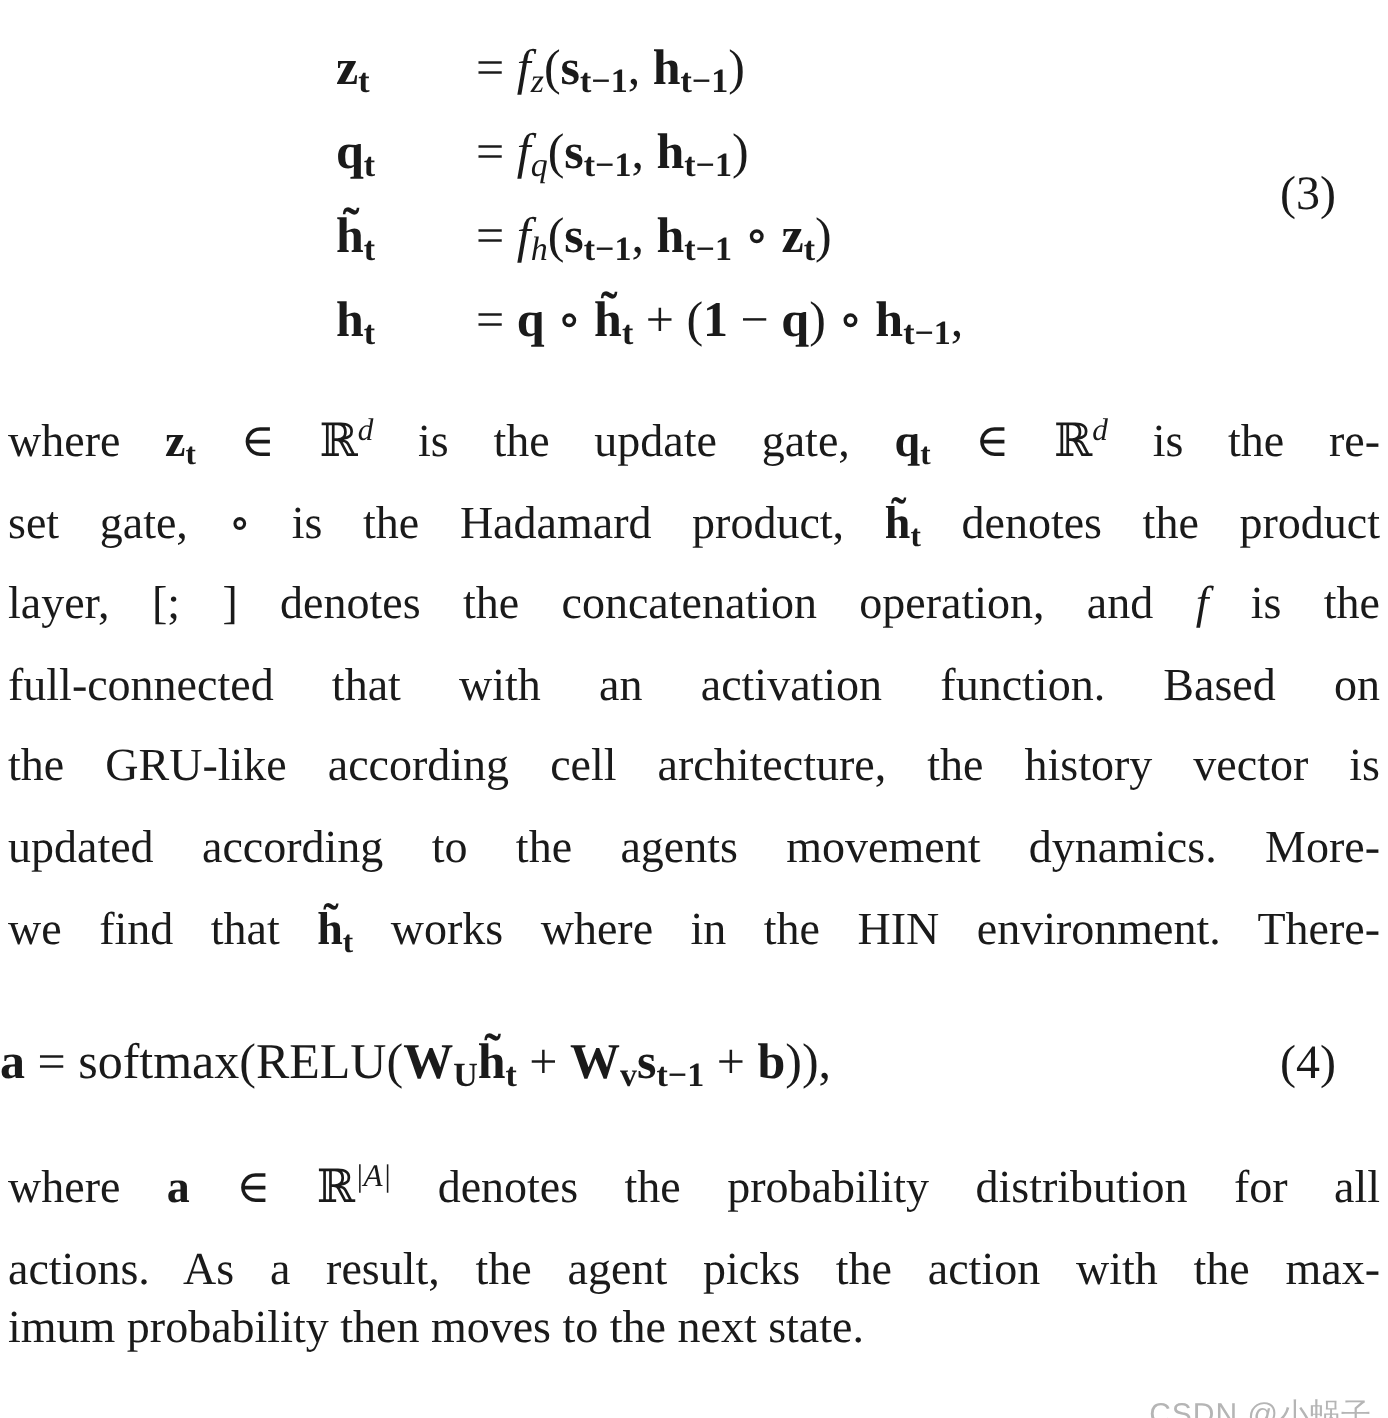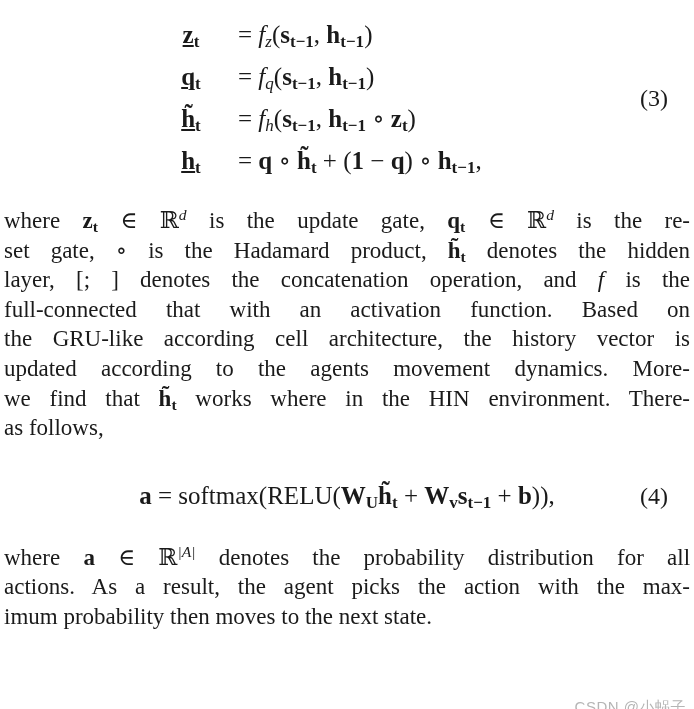--- a/index.html
+++ b/index.html
@@ -22,47 +22,46 @@
     font-size: 25px;
   }
   .eq-row {
     height: 42px;
     line-height: 42px;
     white-space: nowrap;
   }
   .eq-lhs {
     display: inline-block;
     min-width: 46px;
-    text-align: center;
-    text-decoration: underline;
+    text-align: left;
   }
   .eq-rhs { margin-left: 24px; }
   .eq-num {
     position: absolute;
     right: 26px;
     top: 50%;
     transform: translateY(-50%);
     font-size: 24px;
   }
   
   .para {
     margin: 24px 0 0 0;
     padding: 0 4px;
     font-size: 23px;
     line-height: 29.6px;
   }
-  .jl { text-align: justify; text-align-last: justify; }
+  .jl { text-align: justify; text-align-last: justify; margin-top: 11px; }
   .ll { text-align: left; }
   
   .eq-single {
     position: relative;
     margin-top: 30px;
     height: 46px;
     line-height: 46px;
-    text-align: center;
+    text-align: left;
     font-size: 25px;
     white-space: nowrap;
   }
   .eq-single .eq-num { right: 26px; }
   
   .b { font-weight: 700; }
   .i { font-style: italic; }
   sub, sup { font-size: 0.68em; line-height: 0; }
   sub { vertical-align: -0.24em; }
   sup { vertical-align: 0.5em; }
@@ -93,27 +92,26 @@
       <span class="eq-lhs"><span class="b">h̃</span><sub class="b">t</sub></span><span class="eq-rhs"><span>= </span><span class="i">f</span><sub class="i">h</sub><span>(</span><span class="b">s</span><sub class="b">t−1</sub><span>, </span><span class="b">h</span><sub class="b">t−1</sub><span> ∘ </span><span class="b">z</span><sub class="b">t</sub><span>)</span></span>
     </div>
     <div class="eq-row">
       <span class="eq-lhs"><span class="b">h</span><sub class="b">t</sub></span><span class="eq-rhs"><span>= </span><span class="b">q</span><span> ∘ </span><span class="b">h̃</span><sub class="b">t</sub><span> + (</span><span class="b">1</span><span> − </span><span class="b">q</span><span>) ∘ </span><span class="b">h</span><sub class="b">t−1</sub><span>,</span></span>
     </div>
     <span class="eq-num">(3)</span>
   </div>
 
   <div class="para">
     <div class="jl"><span>where </span><span class="b">z</span><sub class="b">t</sub><span> ∈ </span><span>ℝ</span><sup class="i">d</sup><span> is the update gate, </span><span class="b">q</span><sub class="b">t</sub><span> ∈ </span><span>ℝ</span><sup class="i">d</sup><span> is the re-</span></div>
-    <div class="jl"><span>set gate, ∘ is the Hadamard product, </span><span class="b">h̃</span><sub class="b">t</sub><span> denotes the hidden</span></div>
+    <div class="jl"><span>set gate, ∘ is the Hadamard product, </span><span class="b">h̃</span><sub class="b">t</sub><span> denotes the product</span></div>
     <div class="jl"><span>layer, [; ] denotes the concatenation operation, and </span><span class="i">f</span><span> is the</span></div>
     <div class="jl"><span>full-connected that with an activation function. Based on</span></div>
     <div class="jl"><span>the GRU-like according cell architecture, the history vector is</span></div>
     <div class="jl"><span>updated according to the agents movement dynamics. More-</span></div>
     <div class="jl"><span>we find that </span><span class="b">h̃</span><sub class="b">t</sub><span> works where in the HIN environment. There-</span></div>
-    <div class="ll"><span>as follows,</span></div>
   </div>
 
   <div class="eq-single">
     <span><span class="b">a</span><span> = softmax(RELU(</span><span class="b">W</span><sub class="b">U</sub><span class="b">h̃</span><sub class="b">t</sub><span> + </span><span class="b">W</span><sub class="b">v</sub><span class="b">s</span><sub class="b">t−1</sub><span> + </span><span class="b">b</span><span>)),</span></span>
     <span class="eq-num">(4)</span>
   </div>
 
   <div class="para">
     <div class="jl"><span>where </span><span class="b">a</span><span> ∈ </span><span>ℝ</span><sup class="i">|A|</sup><span> denotes the probability distribution for all</span></div>
     <div class="jl"><span>actions. As a result, the agent picks the action with the max-</span></div>

